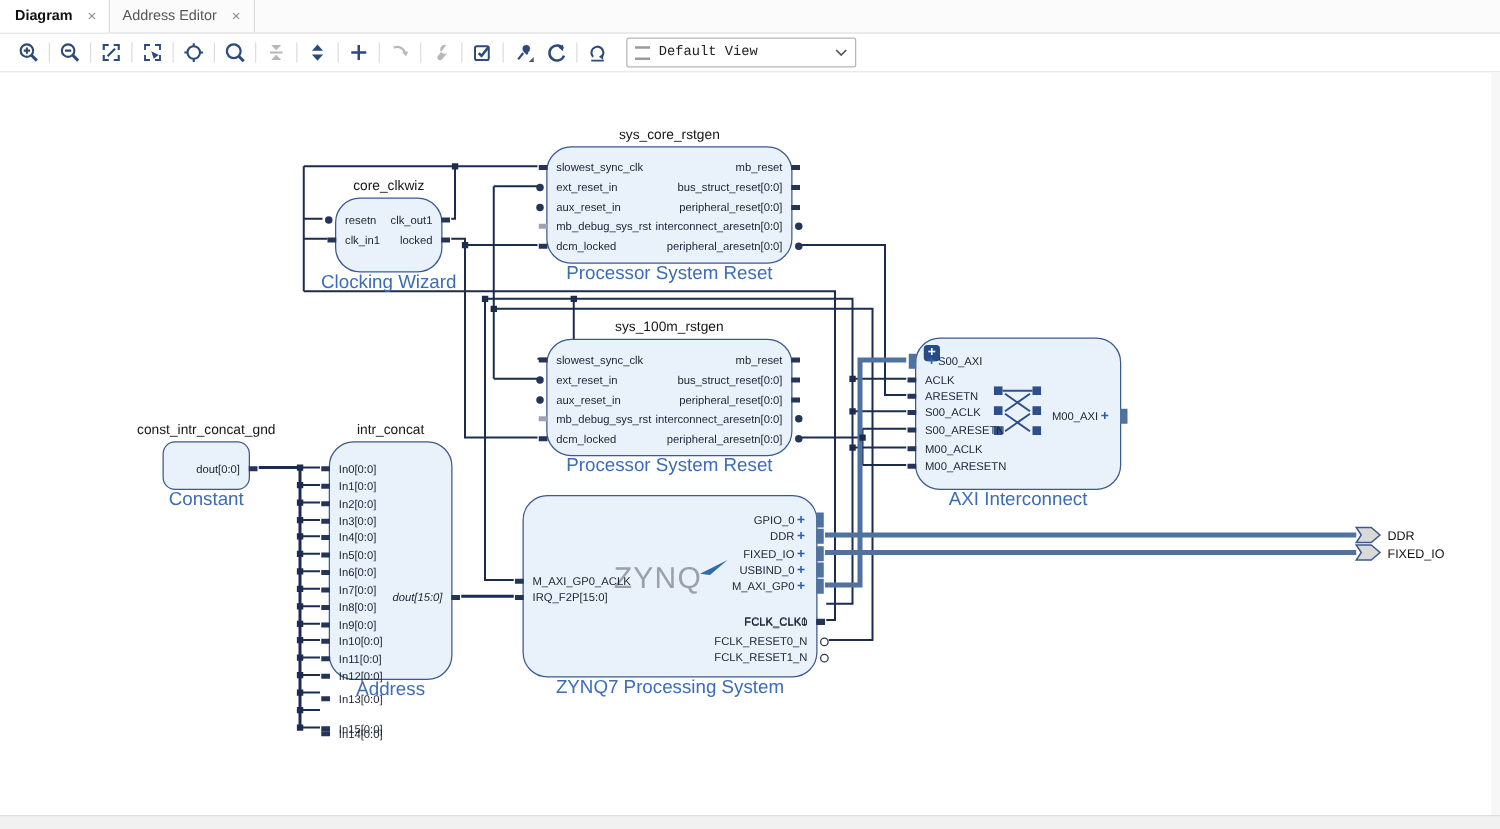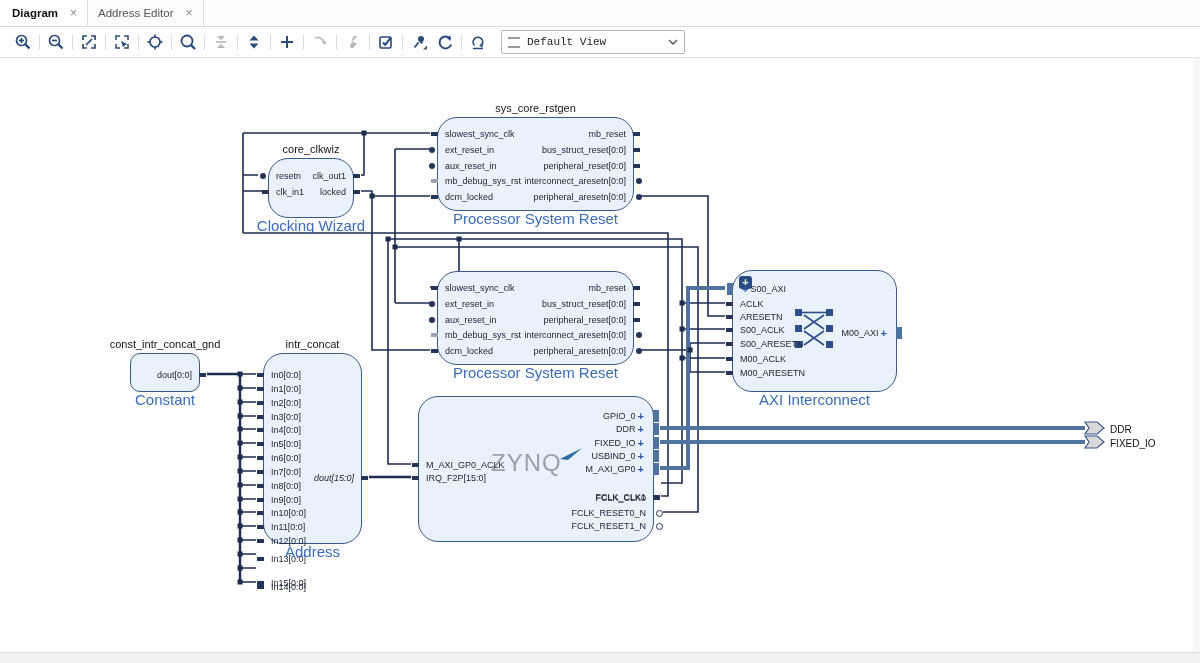--- a/index.html
+++ b/index.html
@@ -291,20 +291,21 @@
     <div class="port pr bubf" style="top:58px">
         <span>interconnect_aresetn[0:0]</span>
       </div>
     <div class="port pr bubf" style="top:74px">
         <span>peripheral_aresetn[0:0]</span>
       </div>
     <div class="blk-sub">Processor System Reset</div>
   </div>
 
   <div class="blk" style="left:437px;top:213px;width:197px;height:94px">
+    <div class="blk-title">sys_100m_rstgen</div>
     <div class="port pl" style="top:11px">
         <span>slowest_sync_clk</span>
       </div>
     <div class="port pl bubl" style="top:27px">
         <span>ext_reset_in</span>
       </div>
     <div class="port pl bubl" style="top:43px">
         <span>aux_reset_in</span>
       </div>
     <div class="port pl dim" style="top:58px">
@@ -415,20 +416,21 @@
       </div>
     <div class="port pr" style="top:95px">
         <span>FCLK_CLK1</span>
       </div>
     <div class="port pr bubo" style="top:111px">
         <span>FCLK_RESET0_N</span>
       </div>
     <div class="port pr bubo" style="top:124px">
         <span>FCLK_RESET1_N</span>
       </div>
+    <div class="blk-sub">ZYNQ7 Processing System</div>
   </div>
 
   <div class="blk" style="left:130px;top:295px;width:70px;height:39px;border-radius:10px">
     <div class="blk-title">const_intr_concat_gnd</div>
     <div class="port pr" style="top:16px">
         <span>dout[0:0]</span>
       </div>
     <div class="blk-sub">Constant</div>
   </div>
 

